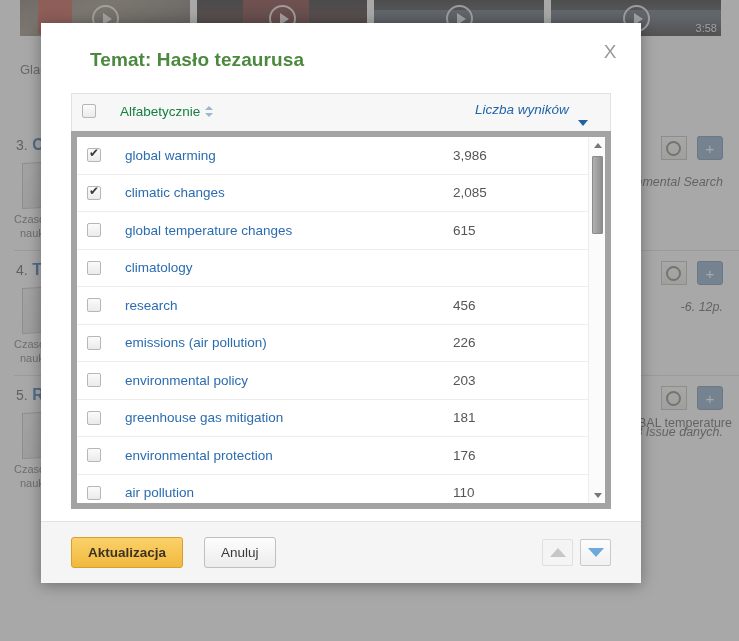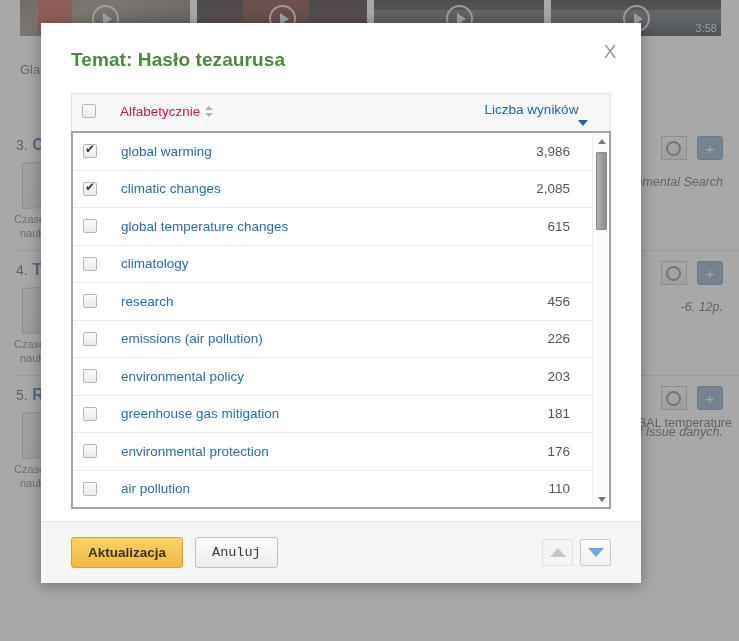--- a/index.html
+++ b/index.html
@@ -127,21 +127,21 @@
   .modal {
     position: absolute; left: 41px; top: 23px;
     width: 600px; height: 560px;
     background: #ffffff;
     z-index: 100;
     box-shadow: 0 2px 14px rgba(0,0,0,.35);
     display: flex; flex-direction: column;
   }
 
   .modal-head {
-    position: relative; padding: 26px 30px 0 30px; flex: 0 0 auto;
+    position: relative; padding: 26px 30px 0 30px; flex: 0 0 auto; margin-left: 19px;
   }
   .modal-title {
     font-size: 19px; font-weight: bold; color: #4b8a3e;
     letter-spacing: .1px;
   }
   .modal-close {
     position: absolute; right: 18px; top: 16px;
     width: 26px; height: 26px; text-align: center; line-height: 26px;
     font-size: 19px; color: #9a9a9a; cursor: pointer;
     font-family: "Liberation Sans", sans-serif;
@@ -152,63 +152,63 @@
     display: flex; flex-direction: column;
   }
 
   .tbl-head {
     display: flex; align-items: flex-start;
     background: #f7f7f7;
     border: 1px solid #e2e2e2; border-bottom: none;
     height: 38px; padding: 0 0 0 10px;
   }
   .th-check { width: 38px; flex: 0 0 38px; padding-top: 10px; }
-  .th-alpha { flex: 1; padding-top: 10px; font-size: 13.5px; color: #be185d; cursor: pointer; }
+  .th-alpha { flex: 1; padding-top: 10px; font-size: 13.5px; color: #15803d; cursor: pointer; }
   .th-alpha .sortglyph {
     display: inline-block; margin-left: 5px; position: relative;
     width: 8px; height: 12px; vertical-align: -2px;
   }
   .th-alpha .sortglyph::before {
     content:""; position:absolute; left:0; top:0;
     border-left:4px solid transparent; border-right:4px solid transparent;
     border-bottom:4px solid #9fb6cc;
   }
   .th-alpha .sortglyph::after {
     content:""; position:absolute; left:0; bottom:1px;
     border-left:4px solid transparent; border-right:4px solid transparent;
     border-top:4px solid #9fb6cc;
   }
   .th-count {
-    width: 135px; flex: 0 0 135px; padding: 8px 22px 0 0; text-align: center;
-    font-size: 13.5px; color: #2266aa; cursor: pointer; line-height: 15px;
+    width: 135px; flex: 0 0 135px; padding: 8px 22px 0 0; text-align: left;
+    font-size: 13.5px; color: #2266aa; cursor: pointer; line-height: 15px; font-style: italic;
   }
   .th-count .desc-arrow {
     display: block; margin: 3px 0 0 auto; width: 0; height: 0;
     border-left: 5px solid transparent; border-right: 5px solid transparent;
     border-top: 6px solid #1f62a8;
   }
 
   .list-wrap {
     position: relative; flex: 1 1 auto; min-height: 0;
-    border: 2px solid #a3a3a3;
+    border: 6px solid #a3a3a3;
     background: #fff; overflow: hidden;
   }
   .list-scroll {
     position: absolute; inset: 0 17px 0 0; overflow: hidden;
   }
   .row {
     display: flex; align-items: center;
     height: 37.5px; padding-left: 10px;
     border-bottom: 1px solid #ededed;
   }
   .row .c-check { width: 38px; flex: 0 0 38px; }
   .row .c-label { flex: 1; font-size: 13.5px; color: #2b6cb0; cursor: pointer; }
   .row .c-count {
     width: 135px; flex: 0 0 135px; padding-right: 22px;
-    text-align: right; font-size: 13.5px; color: #555;
+    text-align: left; font-size: 13.5px; color: #555;
   }
 
   .cbx {
     -webkit-appearance: none; appearance: none;
     width: 14px; height: 14px; margin: 0;
     border: 1px solid #b6b6b6; border-radius: 2px;
     background: linear-gradient(180deg,#fbfbfb,#ebebeb);
     position: relative; cursor: pointer; display: block;
   }
   .cbx:checked::after {
@@ -248,25 +248,25 @@
     display: flex; align-items: center; padding: 4px 30px;
   }
   .btn-primary {
     height: 31px; padding: 0 16px;
     background: linear-gradient(180deg,#fbd16a,#f0b93e);
     border: 1px solid #d79f2b; border-radius: 3px;
     font-size: 13.5px; font-weight: bold; color: #3d3323; cursor: pointer;
     font-family: "Liberation Sans", sans-serif;
   }
   .btn-secondary {
-    height: 31px; padding: 0 16px; margin-left: 12px;
+    height: 31px; padding: 0 16px; margin-left: 21px;
     background: linear-gradient(180deg,#fdfdfd,#ececec);
     border: 1px solid #bfbfbf; border-radius: 3px;
     font-size: 13.5px; color: #3a3a3a; cursor: pointer;
-    font-family: Liberation Mono, monospace;
+    font-family: Liberation Sans, sans-serif;
   }
   .pager { margin-left: auto; display: flex; gap: 7px; }
   .pg-btn {
     width: 31px; height: 27px; border: 1px solid #c9c9c9; border-radius: 2px;
     background: linear-gradient(180deg,#fdfdfd,#f0f0f0);
     display: flex; align-items: center; justify-content: center; cursor: pointer;
   }
   .pg-btn.disabled { background:#f4f4f4; border-color:#e0e0e0; cursor: default; }
   .pg-btn .tri-up {
     width:0;height:0;border-left:8px solid transparent;border-right:8px solid transparent;

